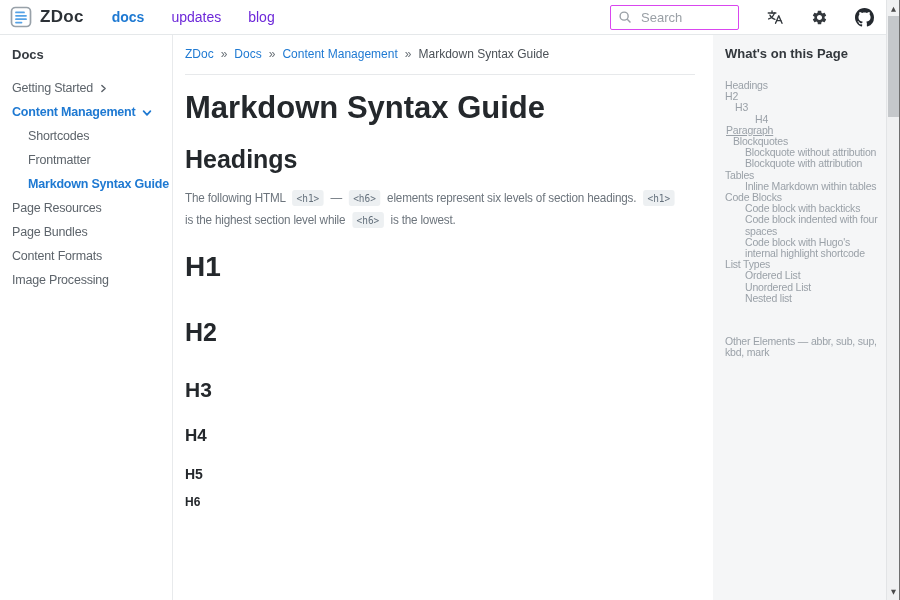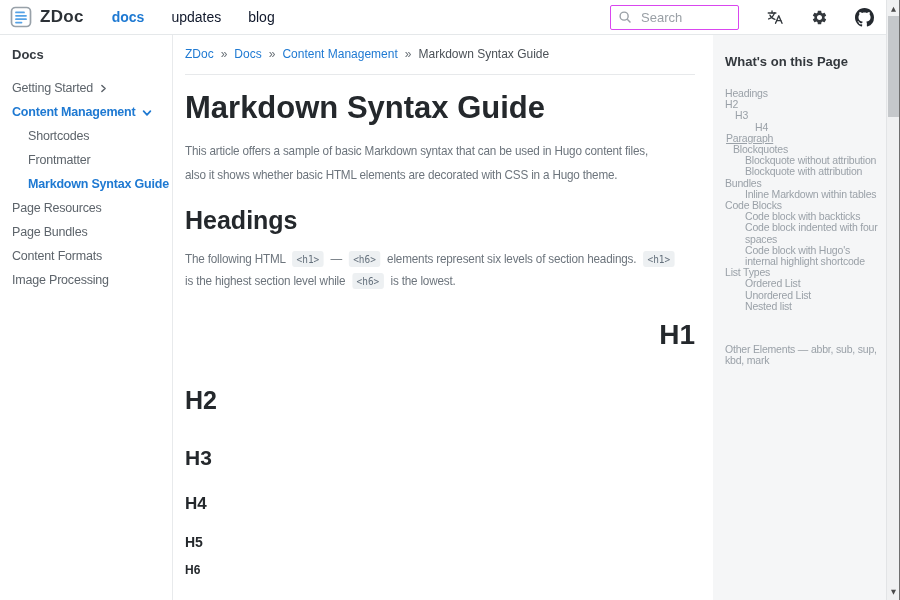--- a/index.html
+++ b/index.html
@@ -9,21 +9,21 @@
          font-family:"Liberation Sans", sans-serif; color:#5d646b; }
   .screen { width:900px; height:600px; display:flex; position:relative; }
   .left-stack { width:886px; display:flex; flex-direction:column; }
 
   
   .navbar { height:35px; display:flex; align-items:center; padding:0 12px 0 10px;
             border-bottom:1px solid #e5e8ea; background:#fff; flex:0 0 35px; }
   .logo { display:flex; align-items:center; }
   .brand { font-weight:bold; font-size:17px; color:#2c3136; margin-left:8px; letter-spacing:.3px; }
   .nav-links { display:flex; gap:27px; margin-left:28px; font-size:14px; }
-  .nav-link { color:#0f172a; cursor:pointer; }
+  .nav-link { color:#6d28d9; cursor:pointer; }
   .nav-link.active { color:var(--accent); font-weight:bold; }
   .nav-right { margin-left:auto; display:flex; align-items:center; gap:27px; }
   .searchbox { display:flex; align-items:center; gap:7px; width:129px; height:25px;
                border:1px solid #d946ef; border-radius:2px; padding:0 7px; background:#fff; }
   .searchbox input { border:none; outline:none; width:100%; font-size:13px; color:#444;
                      font-family:"Liberation Sans", sans-serif; background:transparent; }
   .searchbox input::placeholder { color:#9aa0a6; }
   .icon-btn { display:flex; align-items:center; cursor:pointer; }
 
   
@@ -50,21 +50,21 @@
   .para-line { white-space:nowrap; line-height:24px; transform:scaleX(.9); transform-origin:0 0; }
   .section-heading { font-size:25px; line-height:1.15; font-weight:bold; color:#24282c; margin:19px 0 0; }
   .rich { margin:14px 0 0; font-size:13px; letter-spacing:-.2px; color:#6d757d;
           line-height:22px; white-space:nowrap; transform:scaleX(.9); transform-origin:0 0; }
   .code-chip { font-family:"DejaVu Sans Mono", monospace; font-size:10.5px; letter-spacing:0;
                background:#edf0f2; color:#64707c; padding:2px 5px; border-radius:3px; margin:0 4px; }
   .sh { color:#24282c; font-weight:bold; line-height:1.1; }
 
   
   .toc { width:173px; background:#f5f6f7; padding:12px 6px 0 12px; }
-  .toc-title { font-size:13px; font-weight:bold; color:#33383d; line-height:13px;margin-top:8px; }
+  .toc-title { font-size:13px; font-weight:bold; color:#33383d; line-height:13px; }
   .toc-list { margin-top:20px; }
   .toc-item { font-size:10.5px; letter-spacing:-.2px; color:#9aa1a8; line-height:11.2px; cursor:pointer; }
 
   
   .scrollbar { width:14px; height:600px; background:#f0f1f2; position:relative;
                border-left:1px solid #e2e4e6; flex:0 0 14px; }
   .sb-arrow { position:absolute; left:0; width:100%; height:15px; display:flex; align-items:center;
               justify-content:center; font-size:6.5px; color:#4a4a4a; cursor:pointer;
               font-family:"DejaVu Sans", sans-serif; }
   .sb-up { top:1px; } .sb-down { bottom:1px; }
@@ -178,48 +178,44 @@
             <span class="crumb-link">ZDoc</span>
             <span class="bc-sep">»</span>
             <span class="crumb-link">Docs</span>
             <span class="bc-sep">»</span>
             <span class="crumb-link">Content Management</span>
             <span class="bc-sep">»</span>
             <span class="crumb-current">Markdown Syntax Guide</span>
           </div>
         <hr class="rule">
         <h1 class="page-title">Markdown Syntax Guide</h1>
-        <div class="para" id="intro">
-            <div class="para-line">This article offers a sample of basic Markdown syntax that can be used in Hugo content files,</div>
-            <div class="para-line">also it shows whether basic HTML elements are decorated with CSS in a Hugo theme.</div>
-          </div>
         <h2 class="section-heading">Headings</h2>
         <div class="rich" id="rich"><span>The following HTML </span><span class="code-chip">&lt;h1&gt;</span><span> — </span><span class="code-chip">&lt;h6&gt;</span><span> elements represent six levels of section headings. </span><span class="code-chip">&lt;h1&gt;</span><br><span>is the highest section level while </span><span class="code-chip">&lt;h6&gt;</span><span> is the lowest.</span></div>
         <div id="samples">
-            <div class="sh" style="font-size: 28px; margin-top: 28px; text-align: right;">H1</div>
+            <div class="sh" style="font-size: 28px; margin-top: 21px;">H1</div>
             <div class="sh" style="font-size: 25px; margin-top: 36px;">H2</div>
             <div class="sh" style="font-size: 21px; margin-top: 31px;">H3</div>
             <div class="sh" style="font-size: 17px; margin-top: 26px;">H4</div>
             <div class="sh" style="font-size: 14px; margin-top: 21px;">H5</div>
             <div class="sh" style="font-size: 12px; margin-top: 14px;">H6</div>
           </div>
       </main>
 
       <aside class="toc">
         <div class="toc-title">What's on this Page</div>
         <div class="toc-list" id="toc-list">
             <div class="toc-item" style="padding-left: 0px;">Headings</div>
             <div class="toc-item" style="padding-left: 0px;">H2</div>
             <div class="toc-item" style="padding-left: 10px;">H3</div>
             <div class="toc-item" style="padding-left: 30px;">H4</div>
             <div class="toc-item" style="padding-left: 1px; text-decoration: underline;">Paragraph</div>
             <div class="toc-item" style="padding-left: 8px;">Blockquotes</div>
             <div class="toc-item" style="padding-left: 20px;">Blockquote without attribution</div>
             <div class="toc-item" style="padding-left: 20px;">Blockquote with attribution</div>
-            <div class="toc-item" style="padding-left: 0px;">Bundles</div>
+            <div class="toc-item" style="padding-left: 0px;">Tables</div>
             <div class="toc-item" style="padding-left: 20px;">Inline Markdown within tables</div>
             <div class="toc-item" style="padding-left: 0px;">Code Blocks</div>
             <div class="toc-item" style="padding-left: 20px;">Code block with backticks</div>
             <div class="toc-item" style="padding-left: 20px;">Code block indented with four spaces</div>
             <div class="toc-item" style="padding-left: 20px;">Code block with Hugo's internal highlight shortcode</div>
             <div class="toc-item" style="padding-left: 0px;">List Types</div>
             <div class="toc-item" style="padding-left: 20px;">Ordered List</div>
             <div class="toc-item" style="padding-left: 20px;">Unordered List</div>
             <div class="toc-item" style="padding-left: 20px;">Nested list</div>
             <div class="toc-item" style="padding-left: 0px; margin-top: 32px;">Other Elements — abbr, sub, sup, kbd, mark</div>

